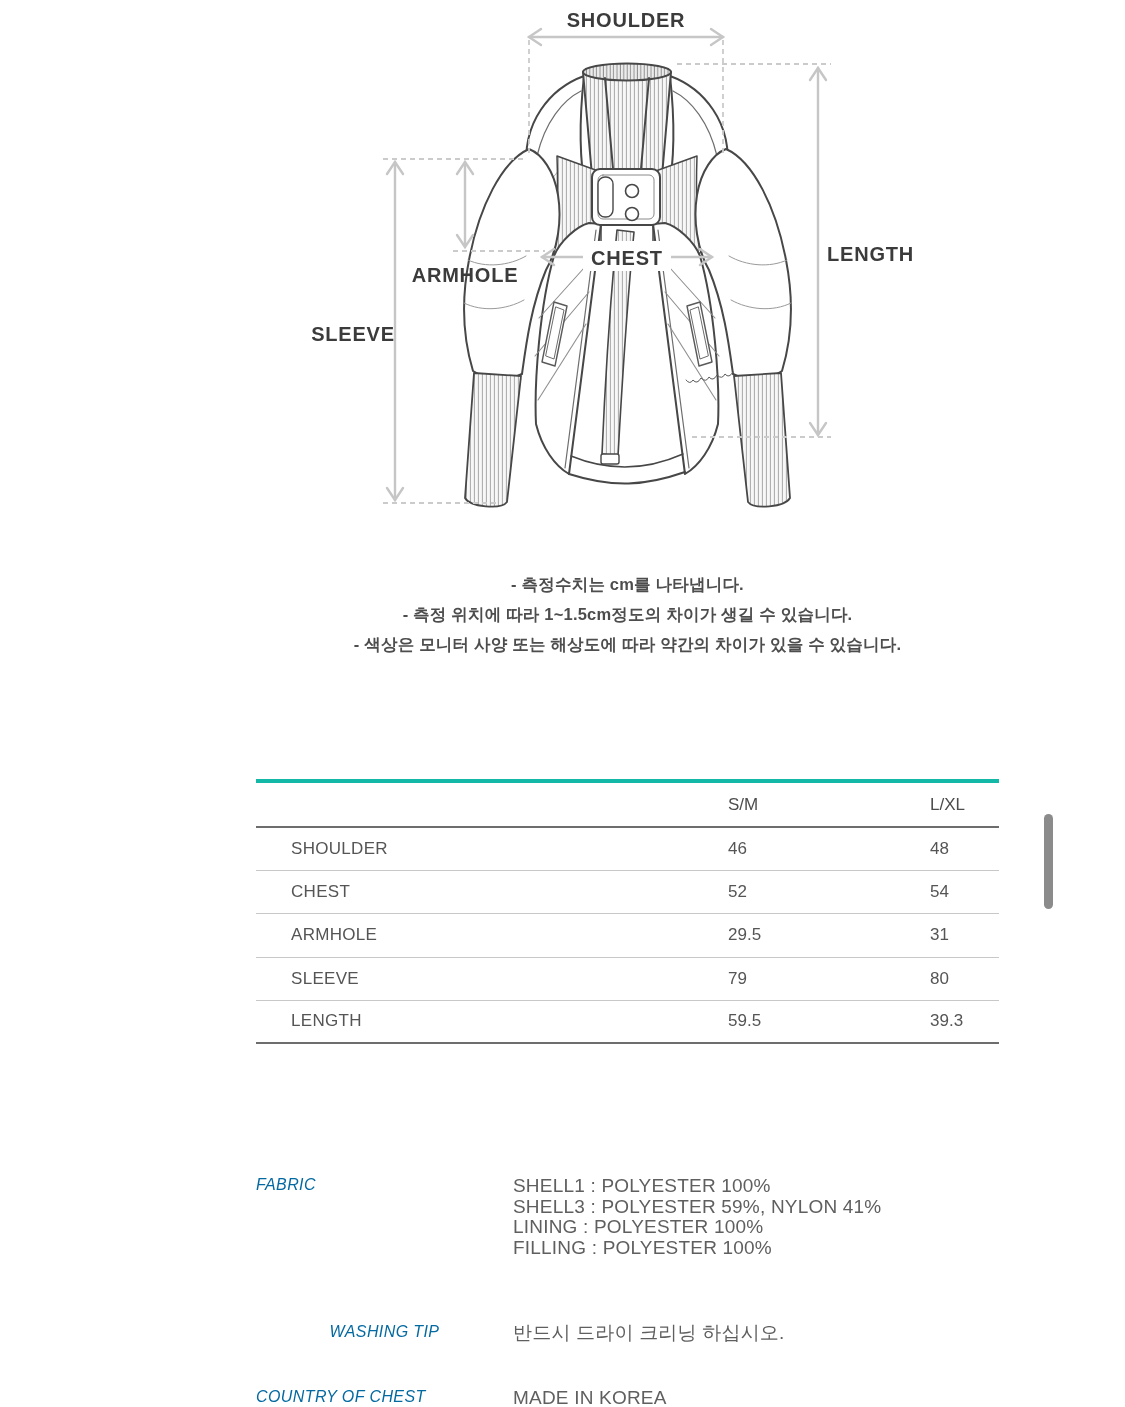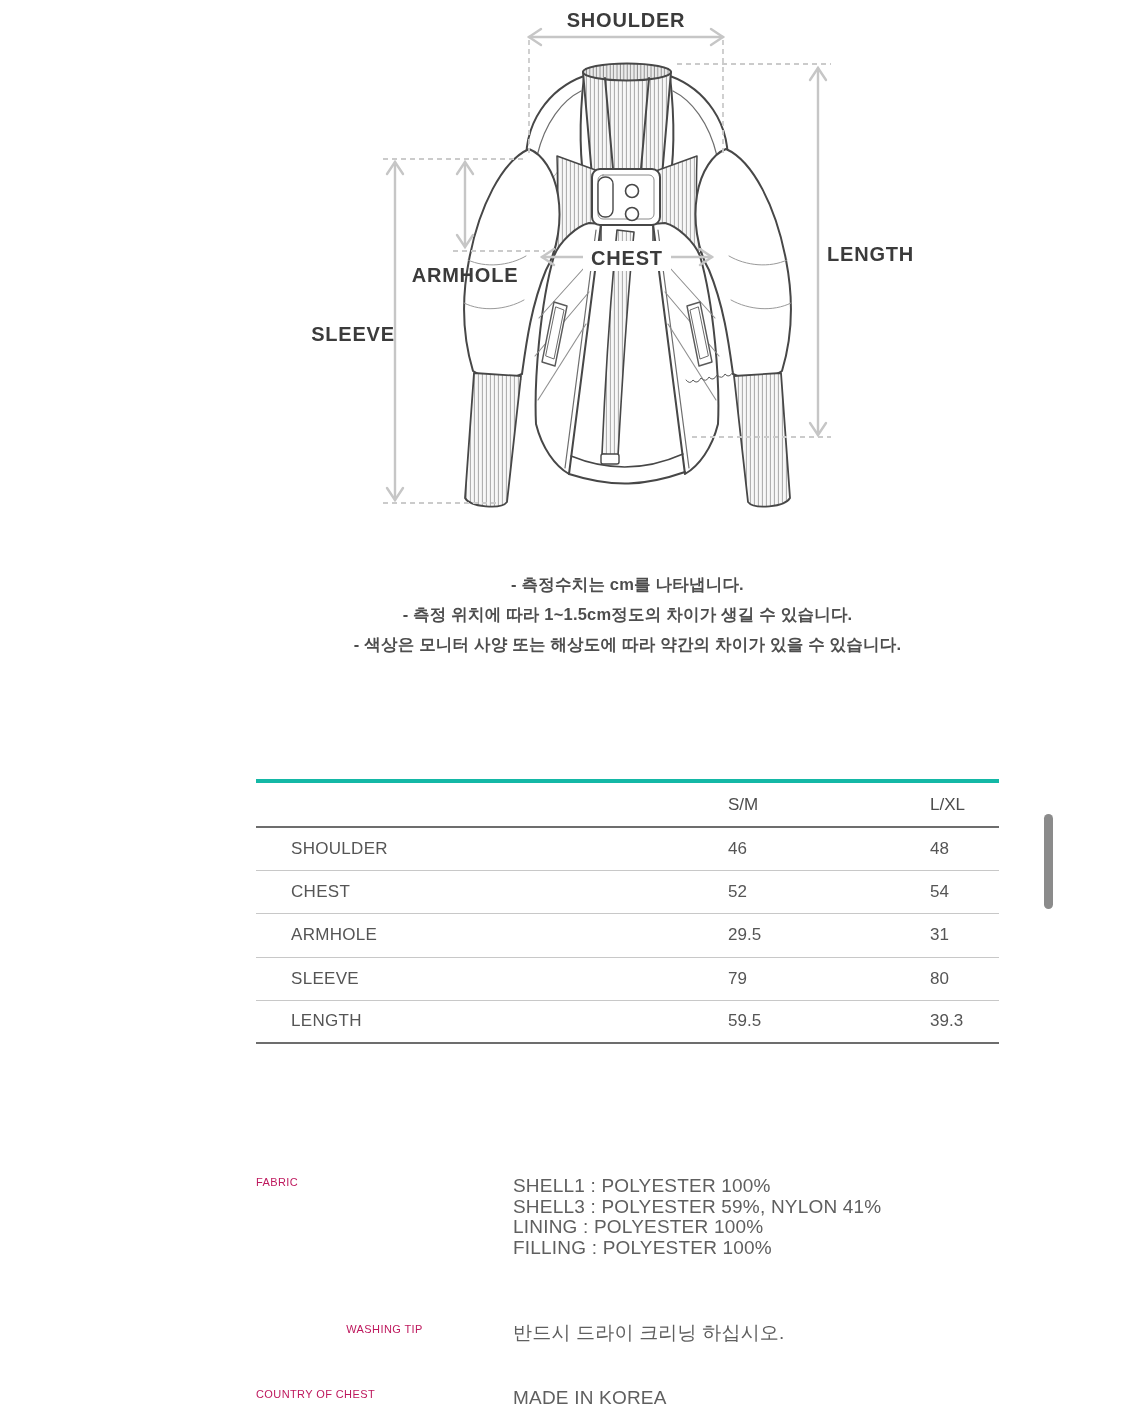--- a/index.html
+++ b/index.html
@@ -31,22 +31,23 @@
     display:grid; grid-template-columns:472px 202px auto;
     align-items:center; height:43.2px;
     border-bottom:1px solid #c8c8c8;
   }
   .st-row.header { height:45px; border-bottom:2px solid #6d6d6d; color:#4d4d4d; }
   .st-row:last-child { border-bottom:2px solid #6d6d6d; }
   .st-cell-label { padding-left:35px; letter-spacing:0.3px; }
   
   .spec-row { position:absolute; left:191px; width:820px; display:flex; }
   .spec-label {
-    width:257px; flex:0 0 257px; color:#be185d; font-size:11px;
+    width:257px; flex:0 0 257px; color:#0369a1; font-size:16px;
     letter-spacing:0.4px;
+    font-style:italic;
   }
   .spec-value { color:#5f5f5f; font-size:19px; line-height:20.6px; letter-spacing:0.2px; }
   .spec-fabric { top:1172px; }
   .spec-washing { top:1319px;text-align:center; }
   .spec-country { top:1384px; }
   
   .scrollbar-thumb {
     position:absolute; right:7px; top:810px; width:9px; height:95px;
     background:#8b8b8b; border-radius:5px;
   }

